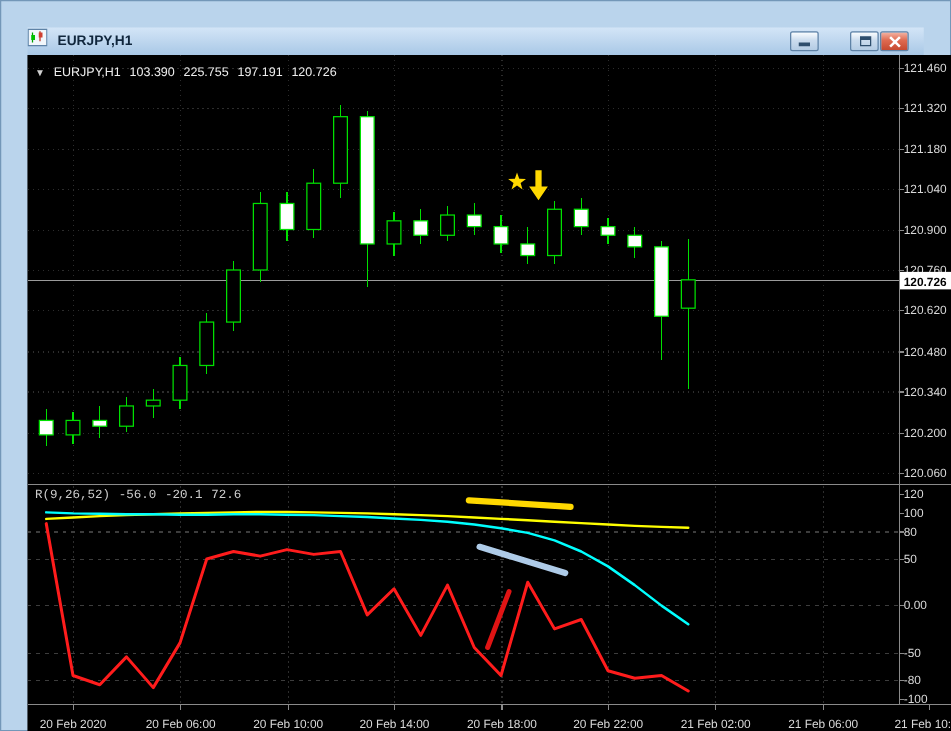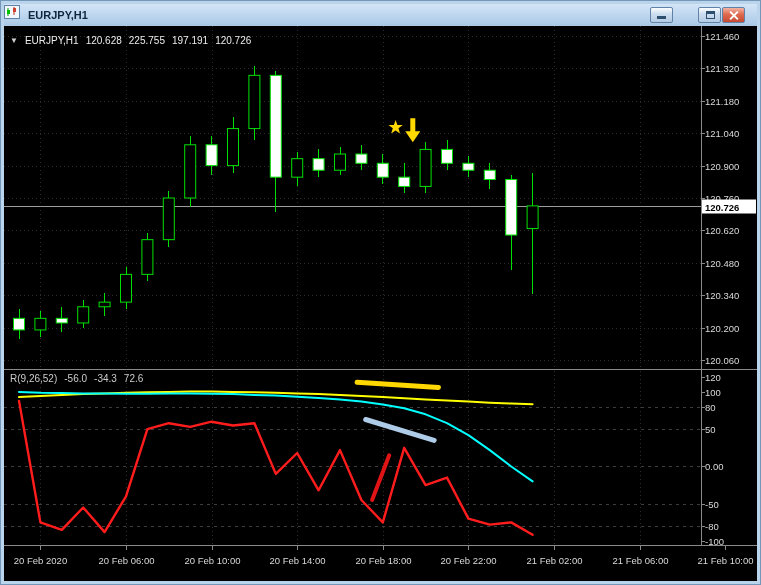--- a/index.html
+++ b/index.html
@@ -1,21 +1,21 @@
 <!DOCTYPE html>
 <html><head>
 <meta charset="utf-8">
 <style>
   html,body{margin:0;padding:0;background:#e8eef4;}
   *{box-sizing:border-box;}
   .window{
     width:761px;height:585px;
     background:#bad4ec;
     border:1px solid #7397b8;
-    padding:3px;
+    padding:21px;
     position:relative;
     font-family:"Liberation Sans",sans-serif;
   }
   .titlebar{
     height:22px;
     background:linear-gradient(#d3e5f7,#a9c8e6);
     position:relative;
     display:flex;align-items:center;
   }
   .app-icon{width:16px;height:16px;margin-left:3px;display:inline-block;}
@@ -29,21 +29,21 @@
   .g-restore{position:absolute;left:7px;top:3px;width:9px;height:8px;border:1px solid #2e4e6d;border-top-width:3px;}
   .g-close{position:absolute;left:0;top:0;right:0;bottom:0;}
   .g-close::before,.g-close::after{content:"";position:absolute;left:10px;top:2px;width:2px;height:11px;background:#fff;}
   .g-close::before{transform:rotate(45deg);}
   .g-close::after{transform:rotate(-45deg);}
   .content{position:relative;width:753px;height:555px;background:#000;overflow:hidden;}
   svg{position:absolute;left:0;top:0;}
   svg text{font-family:"Liberation Sans",sans-serif;}
   .ohlc{position:absolute;left:6px;top:9px;color:#ededed;font-size:10px;display:flex;gap:7px;align-items:center;}
   .ohlc .marker{color:#d0d0d0;font-size:8px;}
-  .indhdr{position:absolute;left:6px;top:347px;color:#cccccc;font-size:10px;display:flex;gap:7px;}
+  .indhdr{position:absolute;left:6px;top:347px;color:#cccccc;font-size:10px;display:flex;gap:7px;font-family:Liberation Mono, monospace;}
 </style>
 </head>
 <body>
 
 <div class="window">
   <div class="titlebar">
     <span class="app-icon">
       <svg width="16" height="16">
         <rect x="0.5" y="1.5" width="15" height="13" fill="#f2f7fb" stroke="#5e82a6"></rect>
         <line x1="4" y1="4" x2="4" y2="12" stroke="#00a000" stroke-width="1"></line>
@@ -217,26 +217,26 @@
         <line x1="697.5" y1="0" x2="697.5" y2="519" stroke="#8a8a8a" stroke-width="1" shape-rendering="crispEdges"></line>
         <line x1="0" y1="343.5" x2="753" y2="343.5" stroke="#8a8a8a" stroke-width="1" shape-rendering="crispEdges"></line>
         <line x1="0" y1="519.5" x2="753" y2="519.5" stroke="#8a8a8a" stroke-width="1" shape-rendering="crispEdges"></line>
         <rect x="698" y="173.5" width="54" height="14" fill="#ffffff"></rect>
         <text x="701" y="184.5" fill="#000000" font-size="9.5" font-weight="bold">120.726</text>
       </svg>
 
     <div class="ohlc">
       <span class="marker">▼</span>
       <span>EURJPY,H1</span>
-      <span>120.628</span>
+      <span>103.390</span>
       <span>225.755</span>
       <span>197.191</span>
       <span>120.726</span>
     </div>
 
     <div class="indhdr">
       <span>R(9,26,52)</span>
       <span>-56.0</span>
-      <span>-34.3</span>
+      <span>-20.1</span>
       <span>72.6</span>
     </div>
   </div>
 </div>
 
 </body></html>

